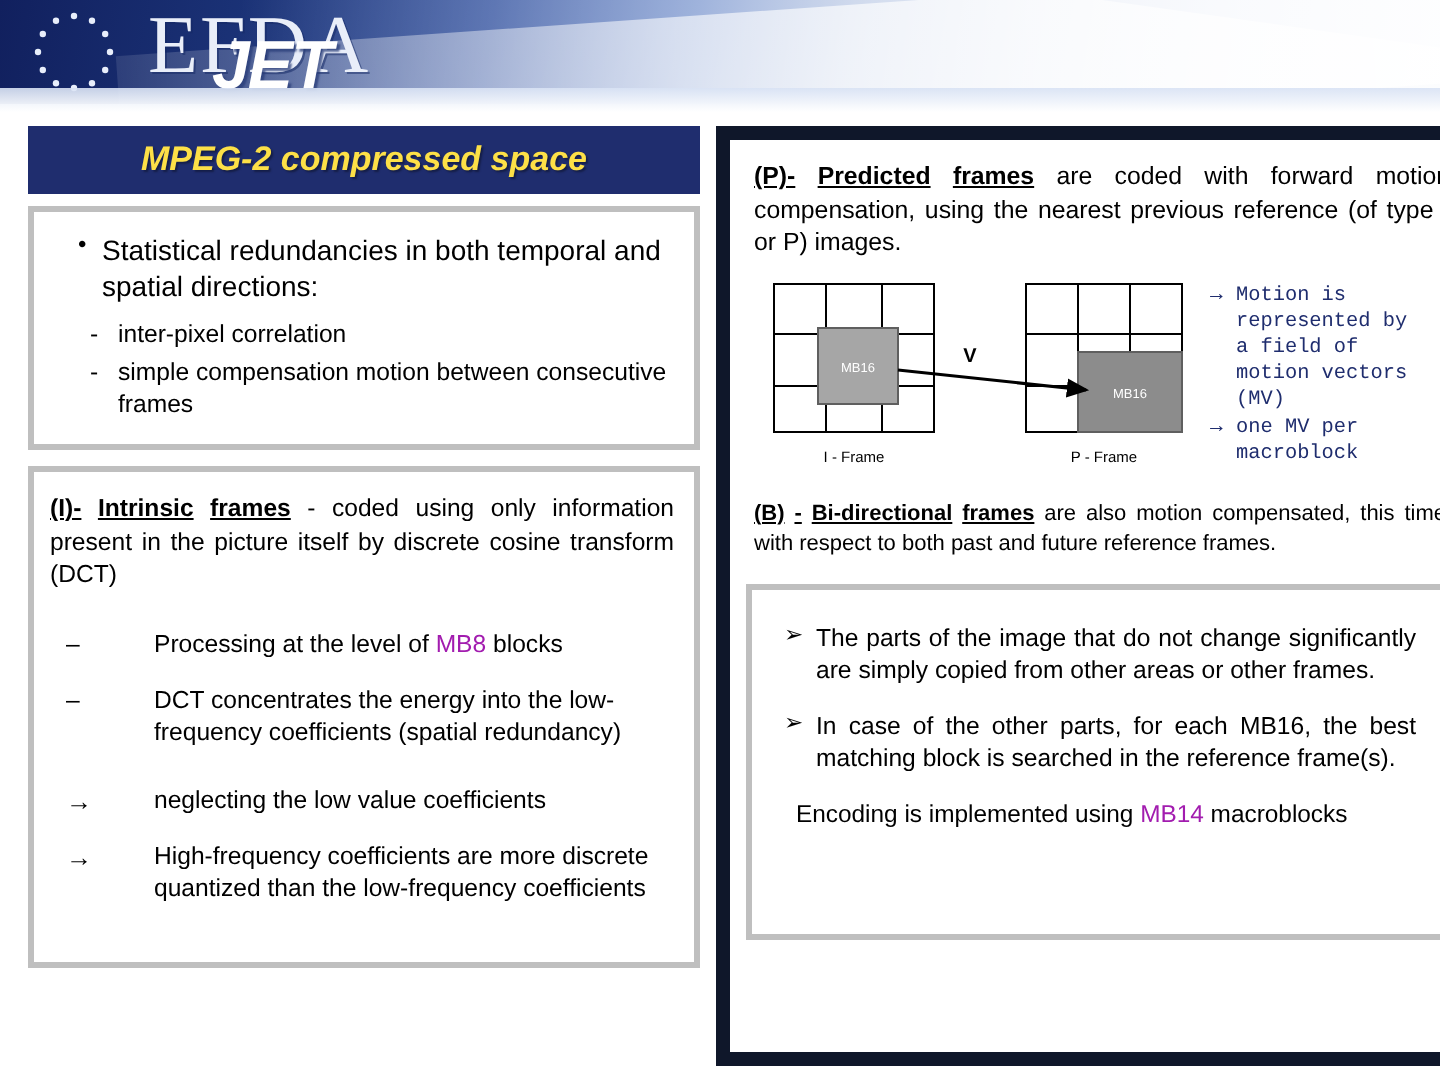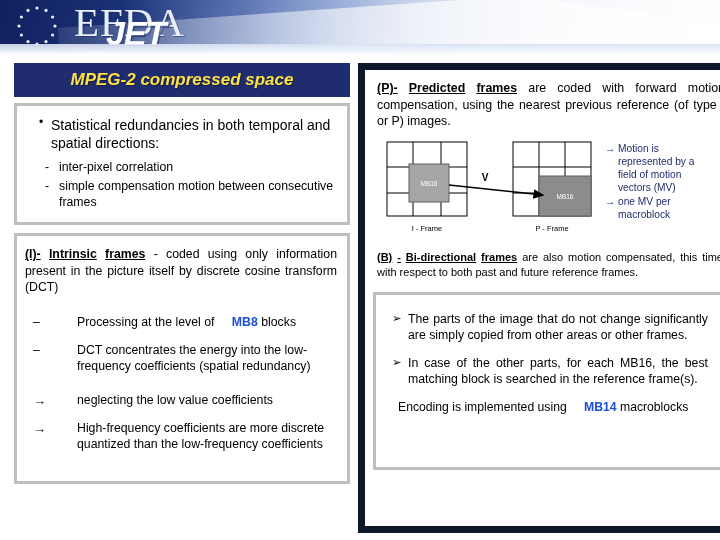--- a/index.html
+++ b/index.html
@@ -129,21 +129,21 @@
 
   
   .body-text {
     font-size: 12.3px;
     color: #000000;
     line-height: 1.35;
   }
   .justify { text-align: justify; }
   .bold { font-weight: bold; }
   .u { text-decoration: underline; }
-  .red { color: #1d4ed8; font-weight: bold; margin-left: 14px; }
+  .red { color: #a21caf; font-weight: normal; }
 
   ul.dot-list { margin: 0; padding: 0 0 0 16px; list-style: none; }
   ul.dot-list li {
     position: relative;
     margin: 0 0 3px 0;
     padding-left: 12px;
     font-size: 14px;
     line-height: 1.3;
   }
   ul.dot-list li::before {
@@ -230,20 +230,21 @@
     padding-top: 6px;
   }
   ul.mv-list { margin: 0; padding: 0; list-style: none; }
   ul.mv-list li {
     position: relative;
     padding-left: 13px;
     font-size: 10.2px;
     line-height: 1.28;
     color: #1f2d6e;
     margin-bottom: 1px;
+    font-family: Liberation Mono, monospace;
   }
   ul.mv-list li::before {
     content: "\2192";
     position: absolute;
     left: 0; top: 0;
     font-size: 10.5px;
     color: #1f2d6e;
   }
 
   #b-frame-para {

